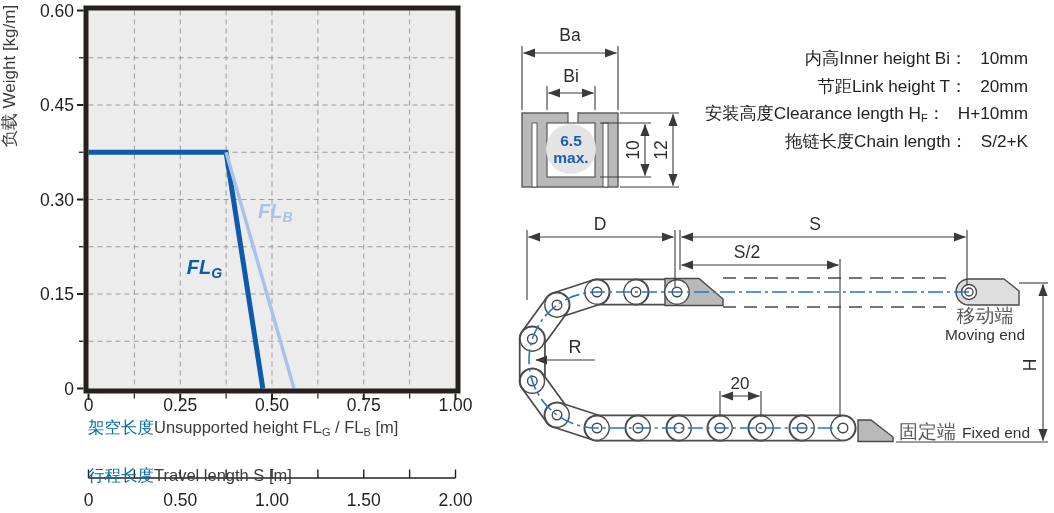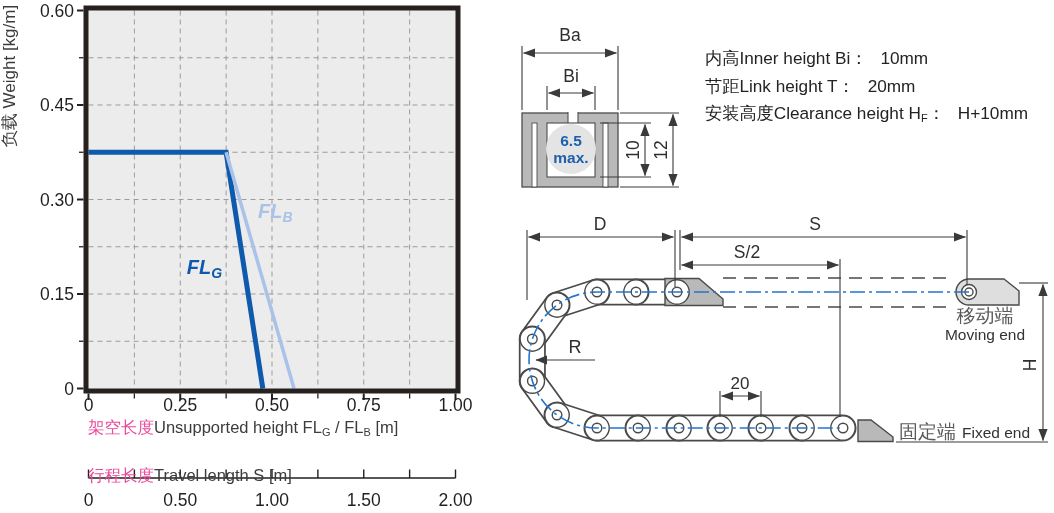--- a/index.html
+++ b/index.html
@@ -8,26 +8,26 @@
     background:#ffffff;
     font-family:"Liberation Sans","DejaVu Sans",sans-serif;
     -webkit-font-smoothing:antialiased;
   }
   .abs{position:absolute;}
   
   .caption{
     position:absolute;left:88px;white-space:nowrap;
     font-size:16.5px;line-height:22px;color:#3c3c3c;
   }
-  .caption .cn{color:#ec4899;}
+  .caption .cn{color:#0369a1;}
   .caption sub{font-size:11px;vertical-align:-3px;}
   
   .specs{
     position:absolute;left:705px;top:45px;
-    font-size:17.2px;color:#232323;
+    font-size:17.2px;color:#232323;text-align:right;
   }
   .spec-row{height:27.7px;line-height:27.7px;white-space:nowrap;}
   .spec-row sub{font-size:11px;vertical-align:-3px;}
   .spec-row .val{margin-left:13px;}
   svg text{font-family:"Liberation Sans","DejaVu Sans",sans-serif;}
 </style>
 </head>
 <body>
 
 <svg id="chart-svg" class="abs" style="left:0;top:0" width="480" height="513" viewBox="0 0 480 513">
@@ -146,21 +146,22 @@
     <line x1="120" y1="103" x2="179" y2="103"></line>
     <line x1="120" y1="177" x2="179" y2="177"></line>
     <line x1="173" y1="104.5" x2="173" y2="175.5" marker-start="url(#arX)" marker-end="url(#arX)"></line>
   </g>
   <text x="167" y="140" text-anchor="middle" font-size="17.5" fill="#2e2e2e" transform="rotate(-90 167 140)">12</text>
 </svg>
 
 <div class="specs">
   <div class="spec-row"><span>内高</span><span>Inner height Bi</span><sub></sub><span>：</span><span class="val">10mm</span></div>
   <div class="spec-row"><span>节距</span><span>Link height T</span><sub></sub><span>：</span><span class="val">20mm</span></div>
-  <div class="spec-row"><span>安装高度</span><span>Clearance height H</span><sub>F</sub><span>：</span><span class="val">H+10mm</span></div>
+  <div class="spec-row"><span>安装高度</span><span>Clearance length H</span><sub>F</sub><span>：</span><span class="val">H+10mm</span></div>
+  <div class="spec-row"><span>拖链长度</span><span>Chain length</span><sub></sub><span>：</span><span class="val">S/2+K</span></div>
 </div>
 
 <svg class="abs" style="left:495px;top:195px" width="559" height="285" viewBox="0 0 559 285">
   <defs>
     <marker id="arC" viewBox="0 0 10 10" refX="9.5" refY="5" markerWidth="11" markerHeight="11" orient="auto-start-reverse">
       <path d="M0,1.2 L10,5 L0,8.8 z" fill="#3a3a3a"></path>
     </marker>
   </defs>
 
   <g id="chain-links">

